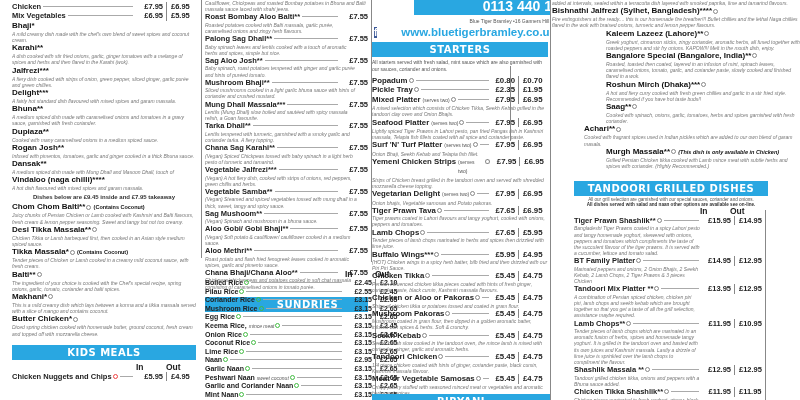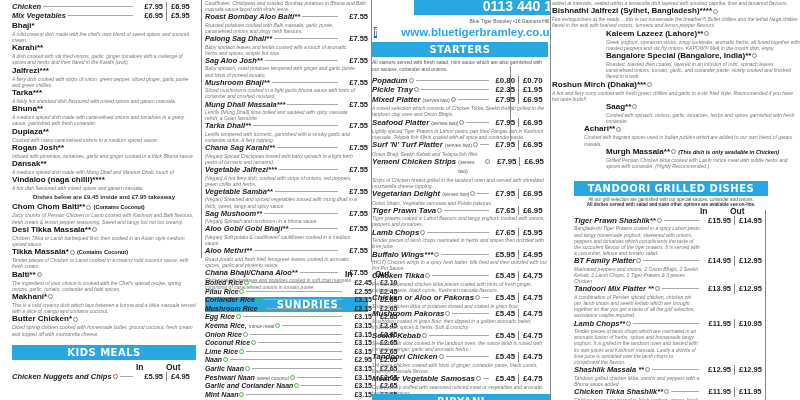--- a/index.html
+++ b/index.html
@@ -7,21 +7,21 @@
   body { font-family: "Liberation Sans", sans-serif; color: #222; position: relative; }
   .col { position: absolute; top: 0; height: 400px; overflow: hidden; }
   .c1 { left: 12px; width: 184px; }
   .c2 { left: 205px; width: 163px; }
   .c3 { left: 372px; width: 178px; }
   .vline { position: absolute; background: #888; width: 1px; }
 
   .item-name { font-weight: bold; font-size: 8px; line-height: 10px; color: #111; white-space: nowrap; }
   .desc { font-style: italic; font-size: 5px; line-height: 6.2px; color: #777; }
   .row { display: flex; align-items: baseline; font-size: 7.5px; font-weight: bold; line-height: 9.4px; }
-  .row .nm { white-space: nowrap; font-style: italic; }
+  .row .nm { white-space: nowrap; }
   .row .dots { flex: 1; border-bottom: 1px solid #aaa; margin: 0 2px; transform: translateY(-2px); }
   .row .p { width: 28px; text-align: right; }
   .row .p2 { width: 30px; text-align: left; padding-left: 4px; border-left: 1px solid #888; margin-left: 3px; }
   .banner { background: #29a7e1; color: #fff; text-align: center; font-weight: bold; font-size: 10px; letter-spacing: 0.5px; height: 15px; line-height: 15px; text-transform: uppercase; font-family: "DejaVu Sans", sans-serif; }
   .mini { font-size: 5px; font-weight: normal; font-style: italic; color: #555; }
   .note { font-weight: bold; font-size: 6px; color: #333; }
   .icon { display: inline-block; width: 5px; height: 5px; border-radius: 50%; border: 1px solid #888; margin-left: 1px; vertical-align: middle; }
   .icon.red { border-color: #e44; }
   .icon.grn { border-color: #4b4; }
   .hdr-inout { display:flex; justify-content:flex-end; font-weight:bold; font-size:8.5px; line-height:9px; }
@@ -54,21 +54,21 @@
       </div>
       <div>
         <div class="item-name">Karahi**</div>
         <div class="desc">A dish cooked with stir fried onions, garlic, ginger tomatoes with a melange of spices and herbs and then flared in the Karahi (wok).</div>
       </div>
       <div>
         <div class="item-name">Jalfrezi***</div>
         <div class="desc">A fiery dish cooked with strips of onion, green pepper, sliced ginger, garlic purée and green chillies.</div>
       </div>
       <div>
-        <div class="item-name">Tarka***</div>
+        <div class="item-name">Delight***</div>
         <div class="desc">A fairly hot standard dish flavoured with mixed spices and garam massala.</div>
       </div>
       <div>
         <div class="item-name">Bhuna**</div>
         <div class="desc">A medium spiced dish made with caramelised onions and tomatoes in a gravy sauce, garnished with fresh coriander.</div>
       </div>
       <div>
         <div class="item-name">Dupiaza**</div>
         <div class="desc">Cooked with many caramelised onions in a medium spiced sauce.</div>
       </div>
@@ -546,21 +546,21 @@
         <div class="desc">Fire extinguishers at the ready.... this is our homemade fire breather!!! Bullet chillies and the lethal Naga chillies flared in the wok with braised onions, turmeric and lemon pepper flavours.</div>
       </div>
       <div style="padding-left:54px">
         <div class="item-name"><span>Kaleem Lazeez (Lahore)**</span><span class="icon"></span> <i style="font-size:5.5px"></i></div>
         <div class="desc">Greek yoghurt, cinnamon sticks, zingy coriander, aromatic herbs, all fused together with roasted peppers and stir fry onions. KAPOW!!! Melt in the mouth dish, enjoy.</div>
       </div>
       <div style="padding-left:54px">
         <div class="item-name"><span>Bangalore Special (Bangalore, India)**</span><span class="icon"></span> <i style="font-size:5.5px"></i></div>
         <div class="desc">Roasted, toasted then coated, layered in an infusion of mint, spinach leaves, caramelised onions, tomato, garlic, and coriander paste, slowly cooked and finished flared in a wok.</div>
       </div>
-      <div style="">
+      <div style="padding-left:54px">
         <div class="item-name"><span>Roshun Mirch (Dhaka)***</span><span class="icon"></span> <i style="font-size:5.5px"></i></div>
         <div class="desc">A hot and fiery curry cooked with fresh green chillies and garlic in a stir fried style. Recommended if you have hot taste buds!!</div>
       </div>
       <div style="padding-left:54px">
         <div class="item-name"><span>Saag**</span><span class="icon"></span> <i style="font-size:5.5px"></i></div>
         <div class="desc">Cooked with spinach, onions, garlic, tomatoes, herbs and spices garnished with fresh coriander.</div>
       </div>
       <div style="padding-left:32px">
         <div class="item-name"><span>Achari**</span><span class="icon"></span> <i style="font-size:5.5px"></i></div>
         <div class="desc">Cooked with fragrant spices used in Indian pickles which are added to our own blend of garam masala.</div>

